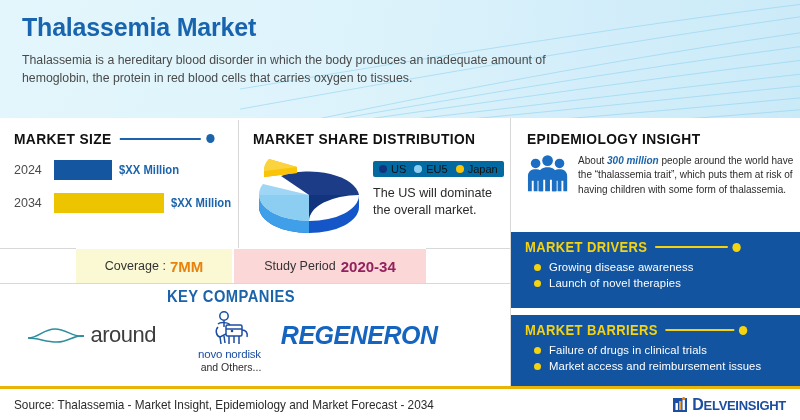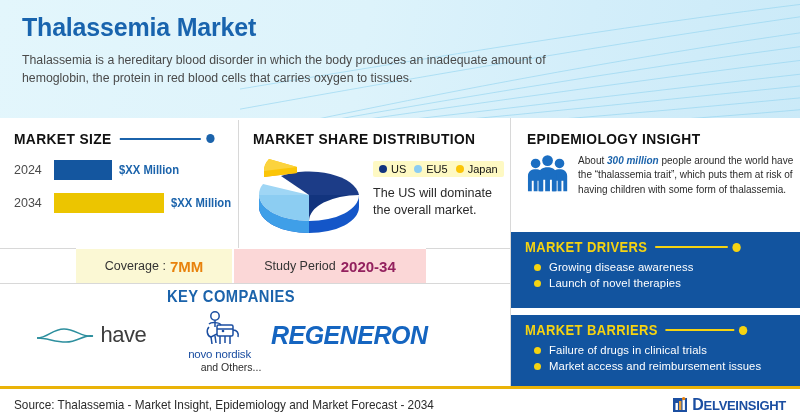--- a/index.html
+++ b/index.html
@@ -64,21 +64,21 @@
     transform:scaleX(0.9); transform-origin:left center;
   }
 
   
   .panel-share { position:absolute; left:239px; top:0; width:271px; height:130px; padding:12px 0 0 14px; }
   .share-body { display:flex; align-items:flex-start; margin-top:4px; }
   .pie-wrap { width:120px; height:86px; flex:0 0 auto; margin-left:-4px; }
   .share-right { margin-left:4px; padding-top:8px; }
   .legend {
     display:inline-flex; align-items:center; gap:8px;
-    background:#fef9c3; padding:2px 6px; border-radius:2px;
+    background:#0369a1; padding:2px 6px; border-radius:2px;
     font-size:11px; color:#111; white-space:nowrap;
   }
   .legend span.it { display:inline-flex; align-items:center; gap:4px; }
   .legend i { width:8px; height:8px; border-radius:50%; display:inline-block; }
   .share-note { margin-top:8px; font-size:12.6px; color:#2a2a2a; line-height:1.35; max-width:135px; }
 
   
   .strip { position:absolute; top:131px; height:34px; display:flex;
            align-items:center; justify-content:center; font-size:12.5px; color:#333; }
   .strip-cov { left:76px; width:156px; background:#fbf8d4; }
@@ -248,21 +248,21 @@
     </div>
 
     <div class="panel-comp">
       <div class="comp-head">KEY COMPANIES</div>
       <div class="logos">
         <div class="logo-agios">
           <svg width="62" height="26" viewBox="0 0 62 26">
             <path d="M3,16 C14,16 18,7 30,7 C42,7 48,16 59,14" stroke="#2d8f9e" stroke-width="1.6" fill="none"></path>
             <path d="M3,16 C14,16 20,20 32,20 C44,20 50,12 59,14" stroke="#2d8f9e" stroke-width="1.6" fill="none"></path>
           </svg>
-          <span class="txt">have</span>
+          <span class="txt">around</span>
         </div>
 
         <div class="logo-novo">
           <svg width="50" height="40" viewBox="0 0 50 40">
             <g stroke="#1b4ea1" stroke-width="1.5" fill="none">
               <circle cx="20" cy="6" r="4.2"></circle>
               <path d="M20,10.5 L20,17"></path>
               <path d="M14,14 C16,12 24,12 26,15"></path>
               <rect x="22" y="15" width="16" height="11" rx="1.5"></rect>
               <path d="M22,19 L38,19"></path>

